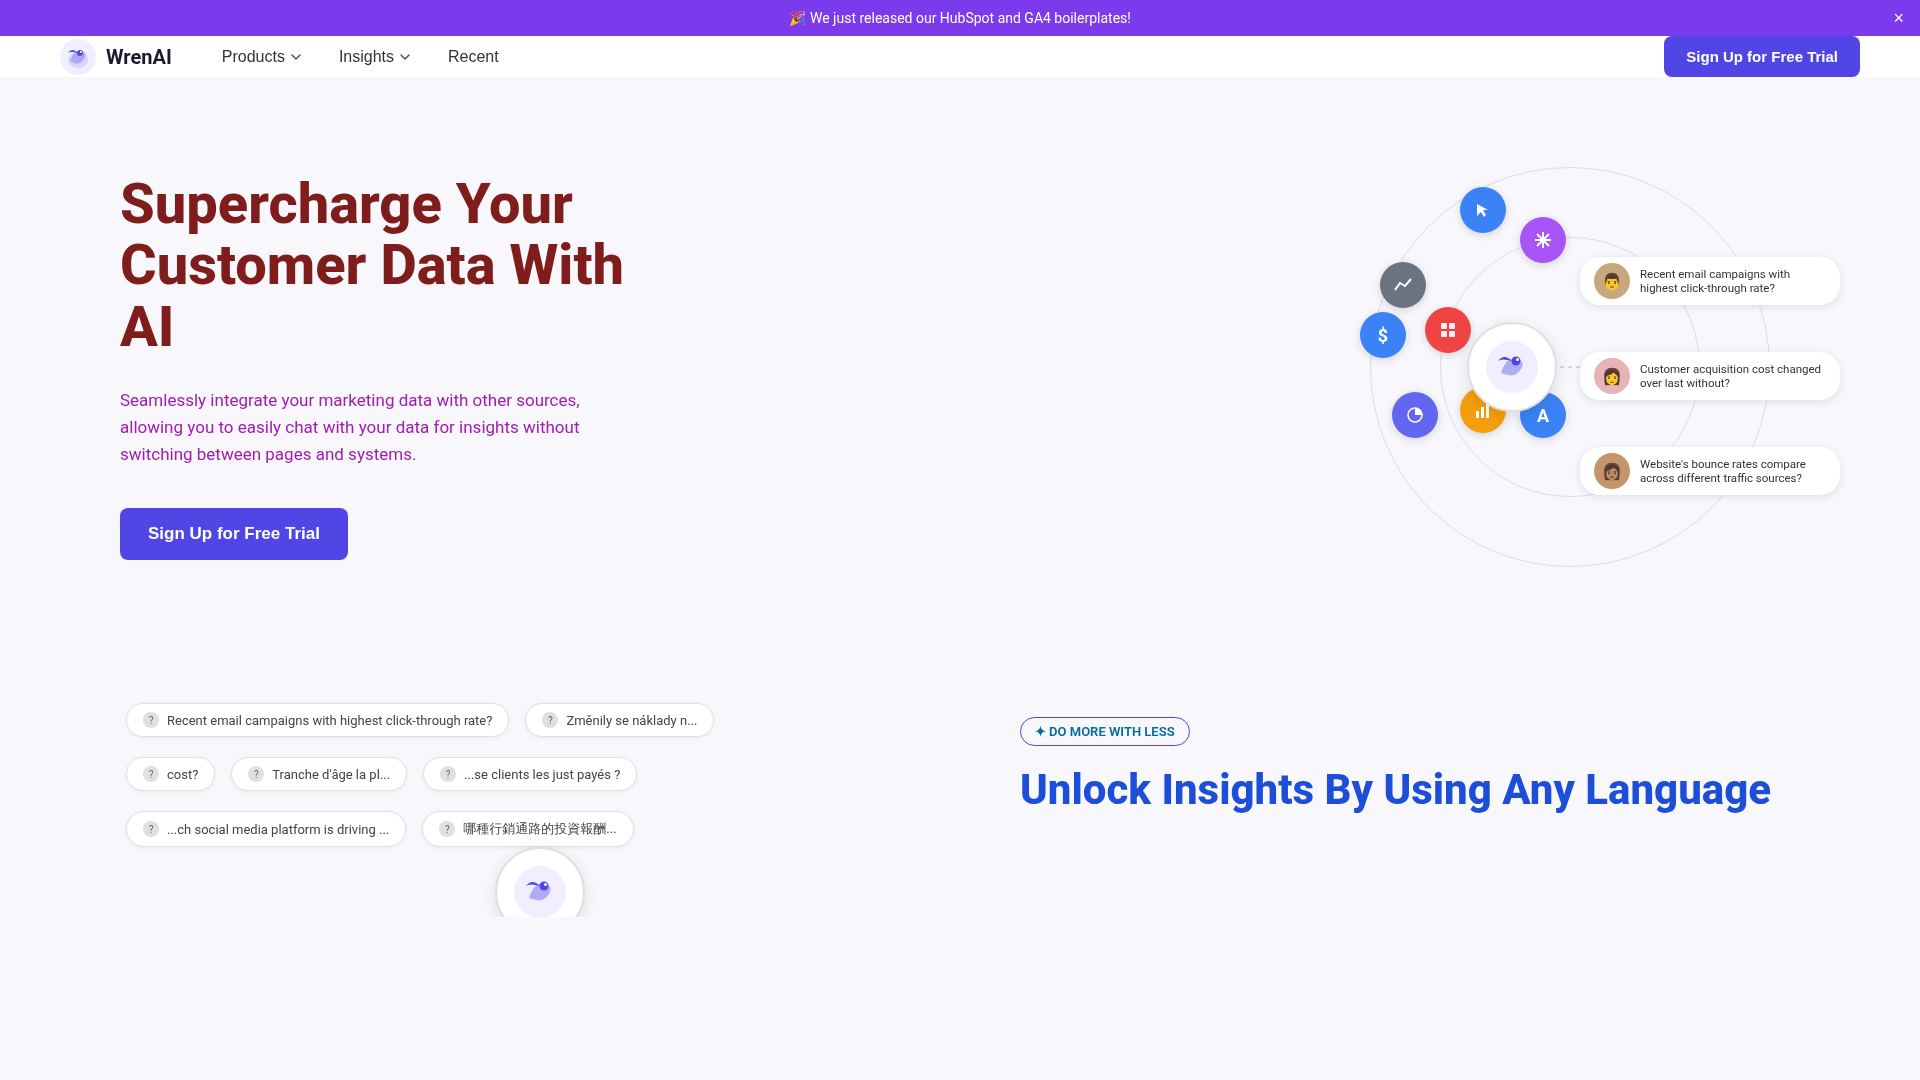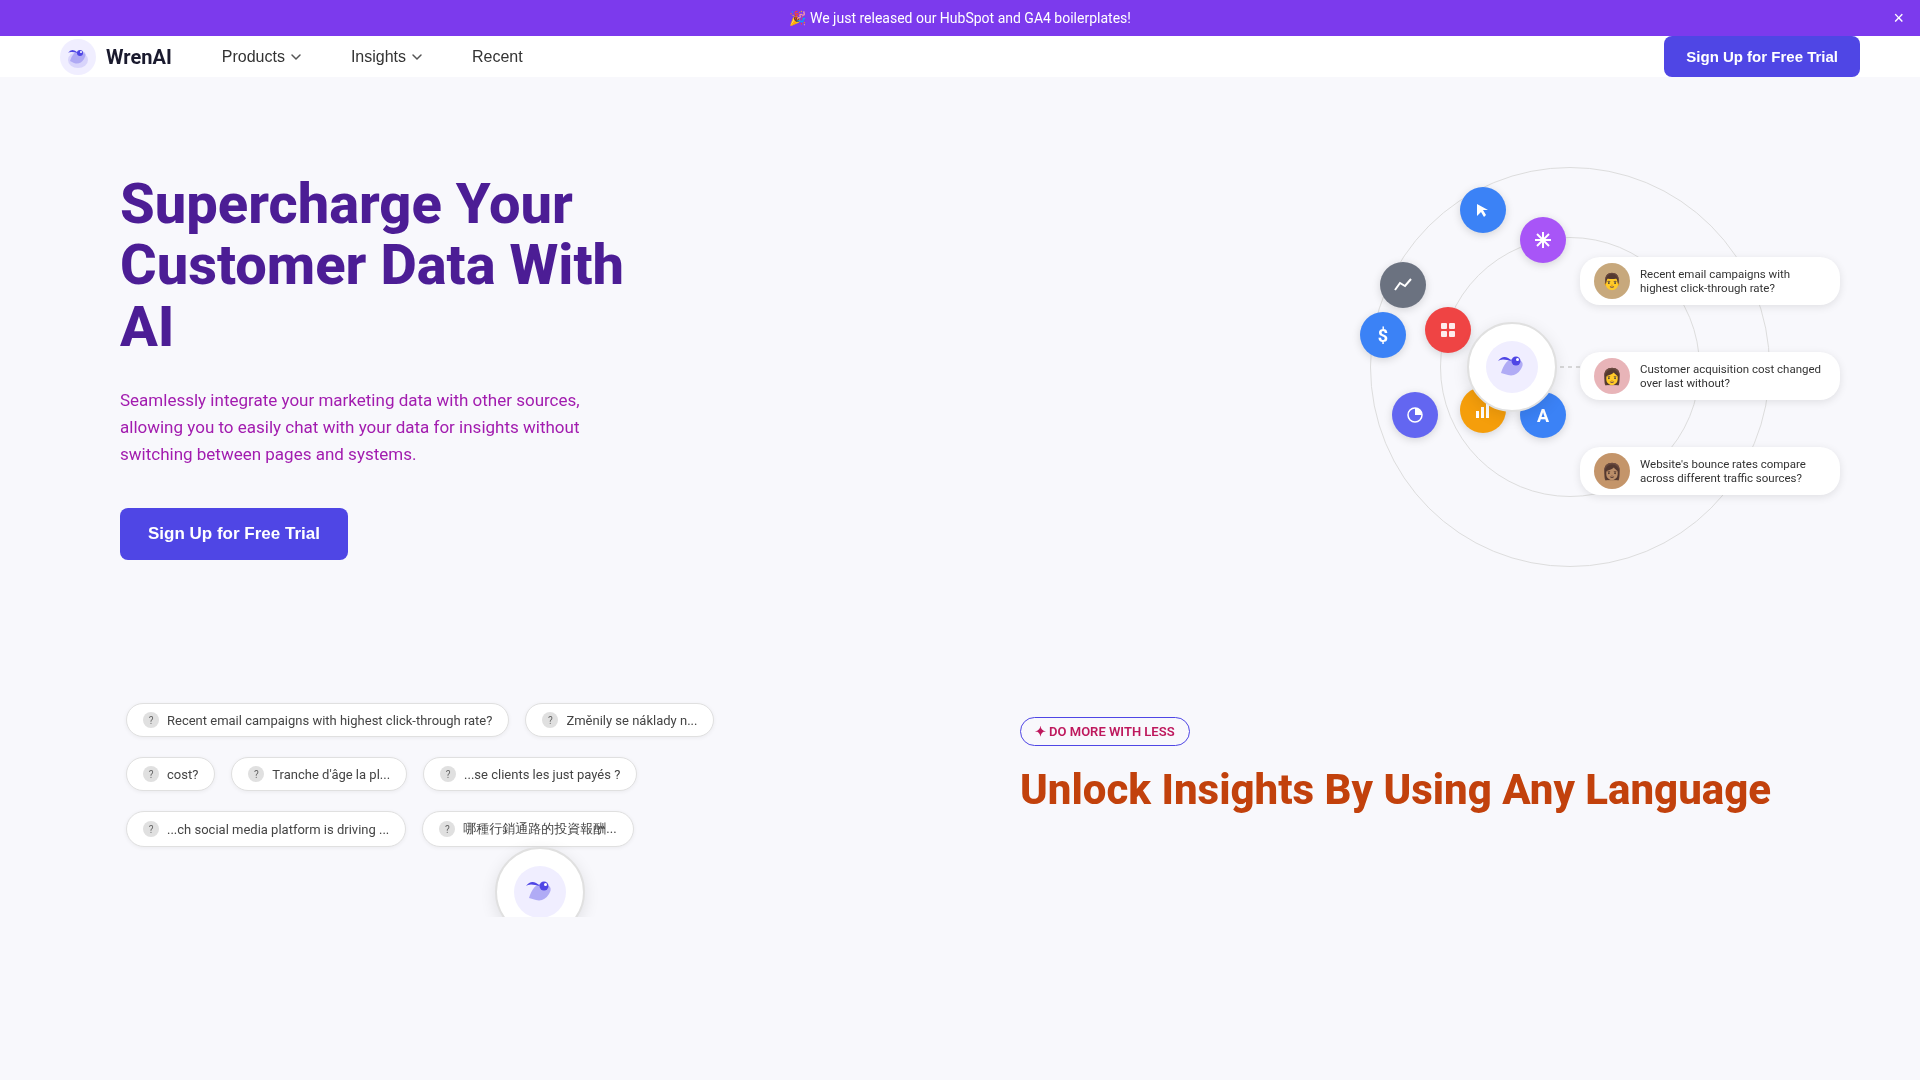--- a/index.html
+++ b/index.html
@@ -53,21 +53,21 @@
       color: #1a1a2e;
       text-decoration: none;
     }
     .logo-icon {
       width: 36px;
       height: 36px;
     }
     .nav-links {
       display: flex;
       align-items: center;
-      gap: 20px;
+      gap: 8px;
     }
     .nav-item {
       display: flex;
       align-items: center;
       gap: 4px;
       padding: 8px 14px;
       border-radius: 6px;
       cursor: pointer;
       font-size: 16px;
       color: #333;
@@ -100,21 +100,21 @@
       position: relative;
     }
     .hero-left {
       max-width: 560px;
       z-index: 2;
     }
     .hero-title {
       font-size: 56px;
       font-weight: 800;
       line-height: 1.1;
-      color: #4c1d95;
+      color: #7f1d1d;
       margin-bottom: 28px;
     }
     .hero-subtitle {
       font-size: 17px;
       color: #a21caf;
       line-height: 1.6;
       margin-bottom: 40px;
       max-width: 460px;
     }
     .hero-cta {
@@ -291,30 +291,30 @@
       padding-top: 20px;
     }
 
     .section-tag {
       display: inline-flex;
       align-items: center;
       gap: 8px;
       border: 1px solid #4f46e5;
       border-radius: 20px;
       padding: 6px 14px;
-      color: #be185d;
+      color: #0369a1;
       font-size: 13px;
       font-weight: 600;
       margin-bottom: 20px;
     }
 
     .section-title {
       font-size: 42px;
       font-weight: 800;
-      color: #c2410c;
+      color: #1d4ed8;
       line-height: 1.15;
     }
   </style>
 </head>
 <body>
 
 <div class="announcement-bar">
   <span>🎉 We just released our HubSpot and GA4 boilerplates!</span>
   <button class="announcement-close">×</button>
 </div>

